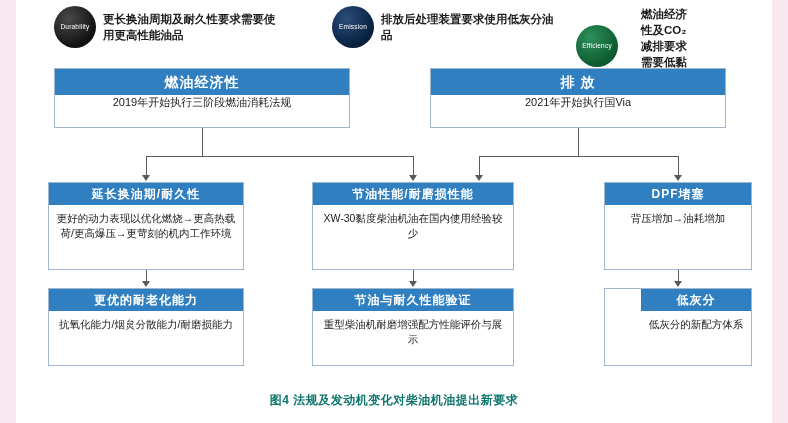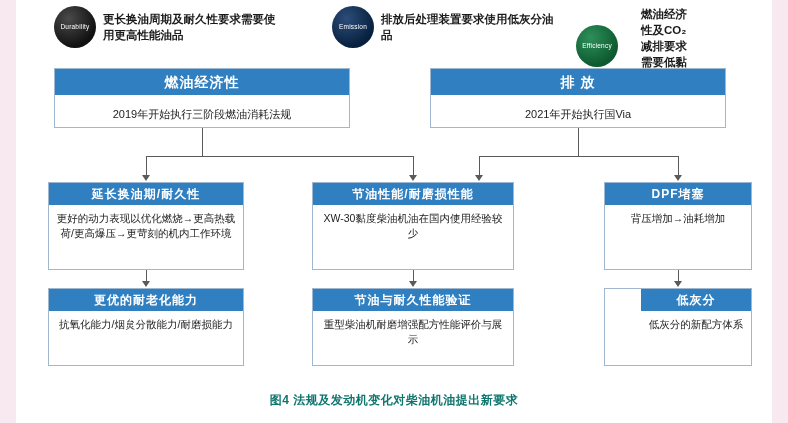--- a/index.html
+++ b/index.html
@@ -108,21 +108,21 @@
     font-size: 10.5px;
     line-height: 15px;
     text-align: center;
     padding: 6px 6px;
   }
 
   
   #box-fuel   { left: 38px;  top: 68px;  width: 296px; height: 60px; }
   #box-emis   { left: 414px; top: 68px;  width: 296px; height: 60px; }
   #box-fuel .hdr, #box-emis .hdr { height: 26px; line-height: 26px; font-size: 14px; }
-  #box-fuel .body, #box-emis .body { font-size: 11px; padding-top: 12px; }
+  #box-fuel .body, #box-emis .body { font-size: 11px; padding-top: 0; }
 
   
   #box-drain  { left: 32px;  top: 182px; width: 196px; height: 88px; }
   #box-wear   { left: 296px; top: 182px; width: 202px; height: 88px; }
   #box-dpf    { left: 588px; top: 182px; width: 148px; height: 88px; }
 
   
   #box-aging  { left: 32px;  top: 288px; width: 196px; height: 78px; }
   #box-verify { left: 296px; top: 288px; width: 202px; height: 78px; }
   #box-lowash { left: 588px; top: 288px; width: 148px; height: 78px; padding-left: 36px; }

